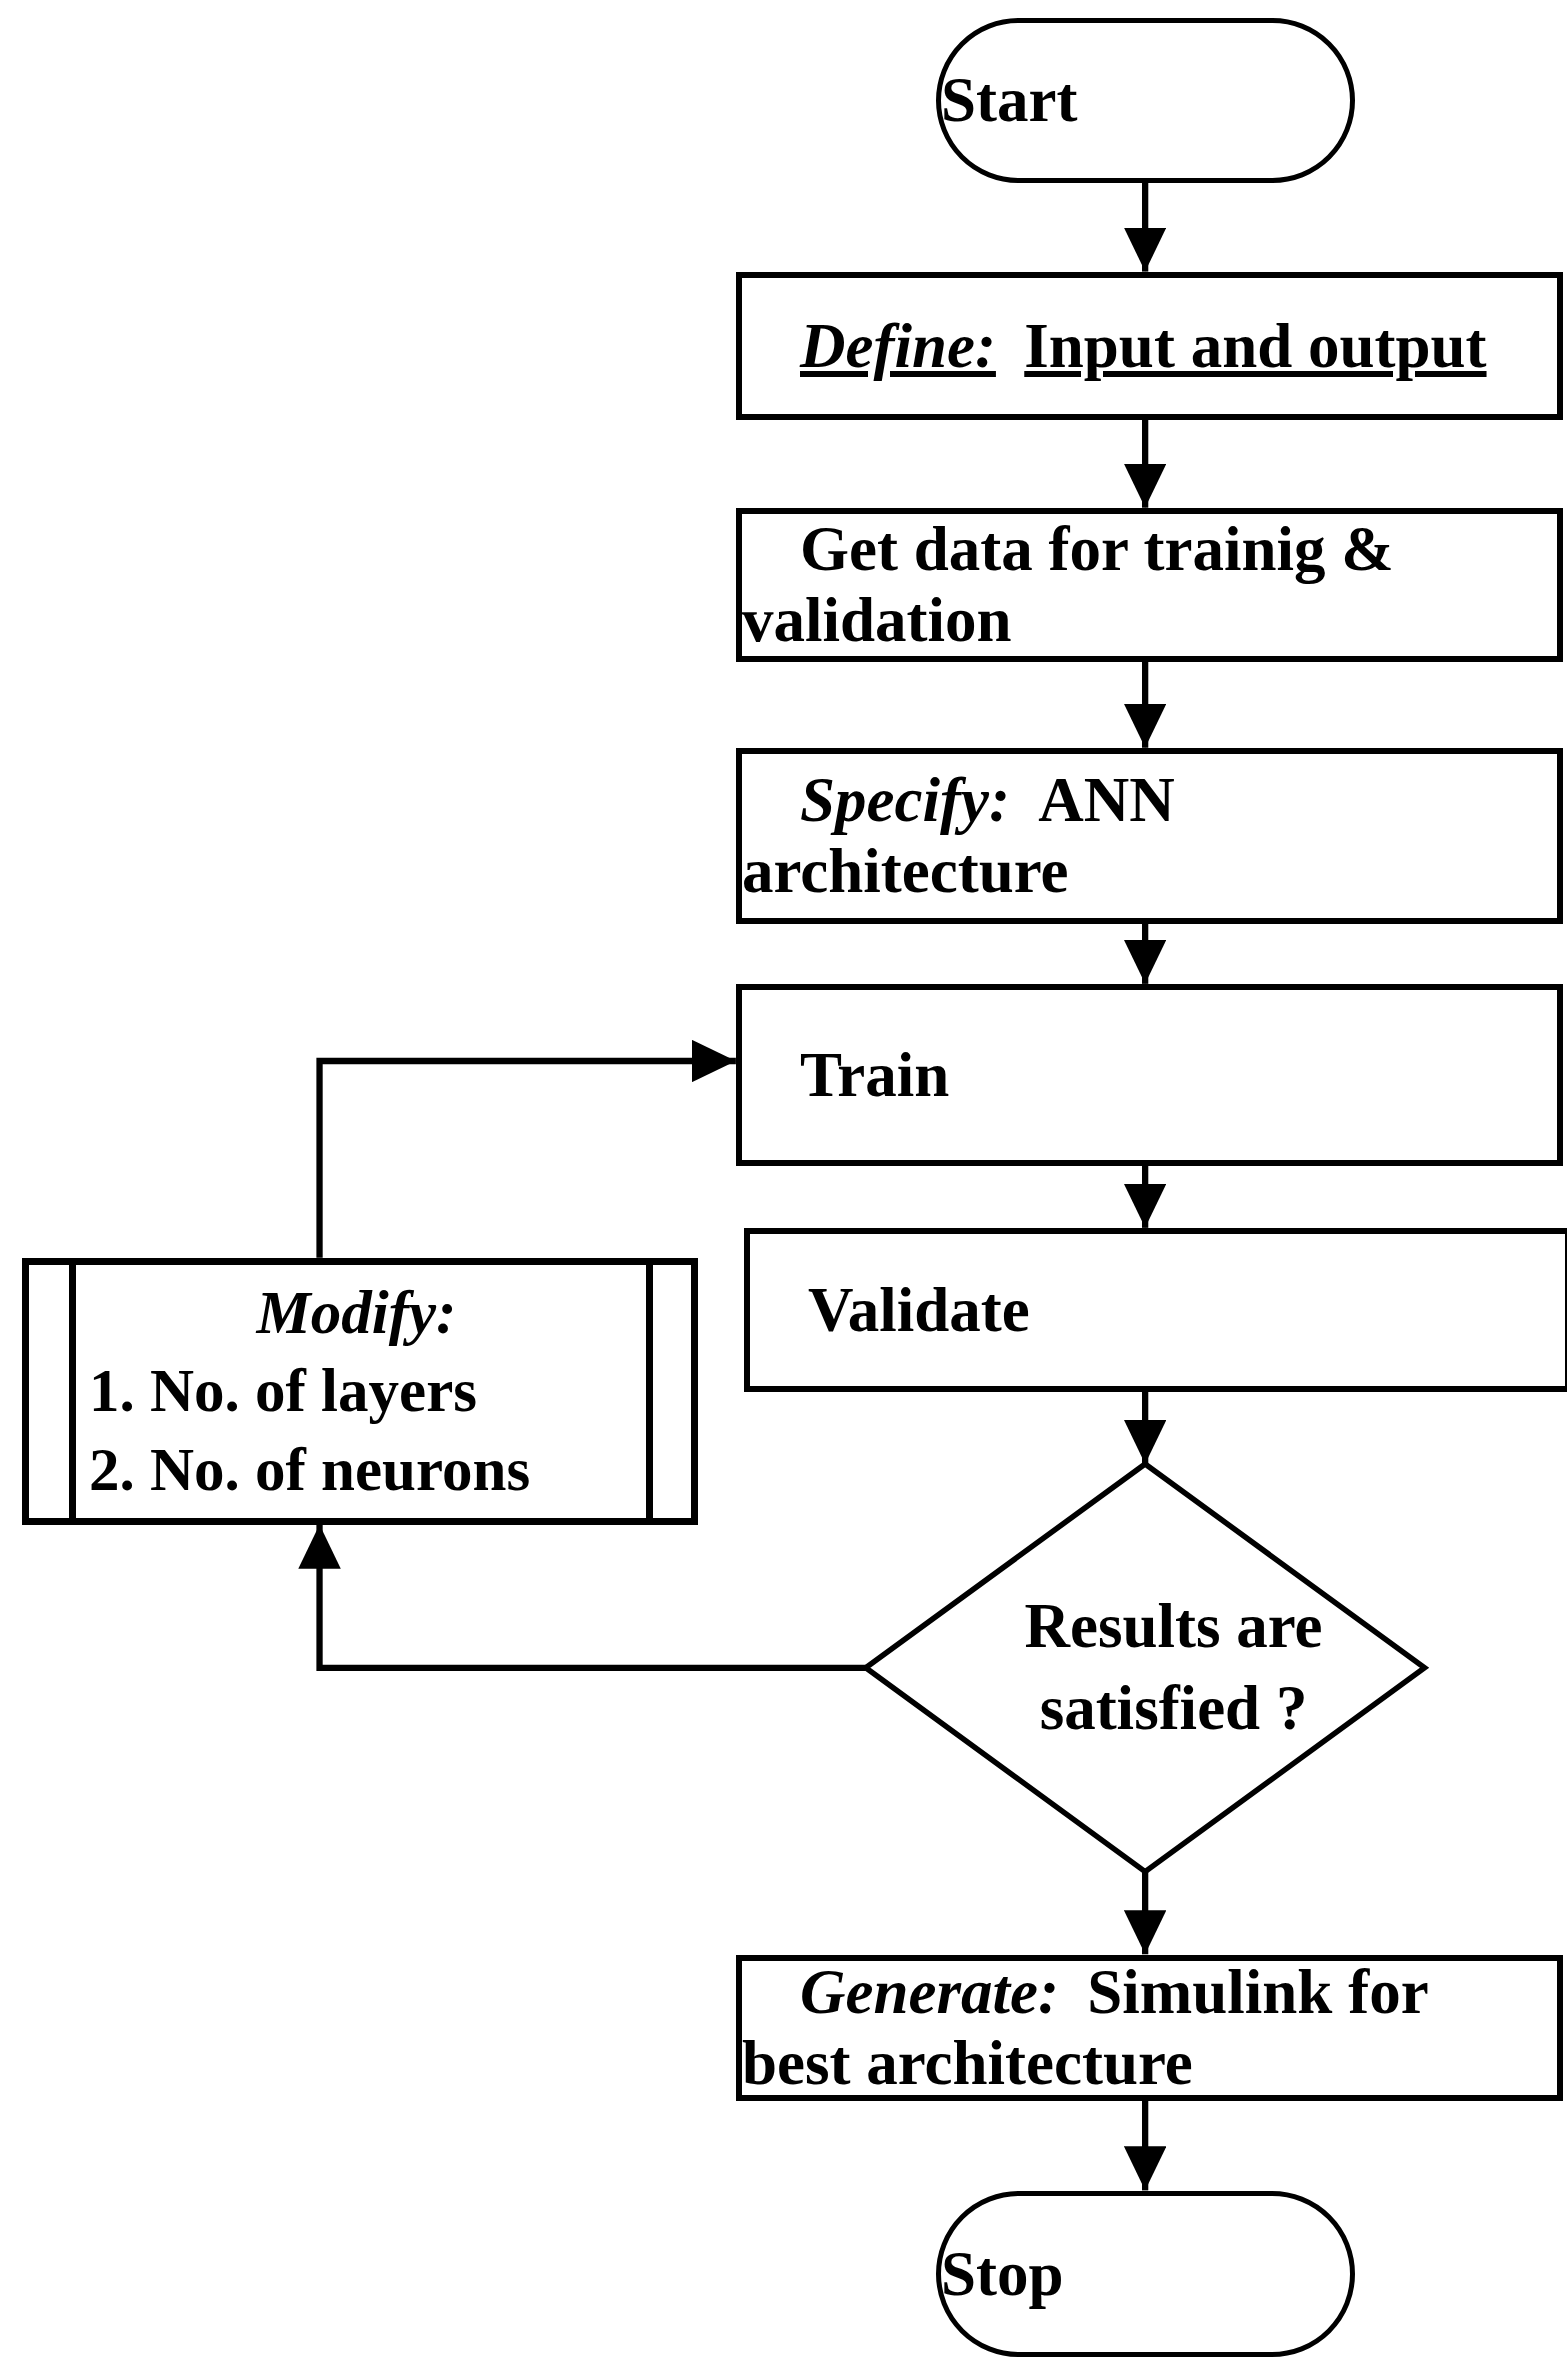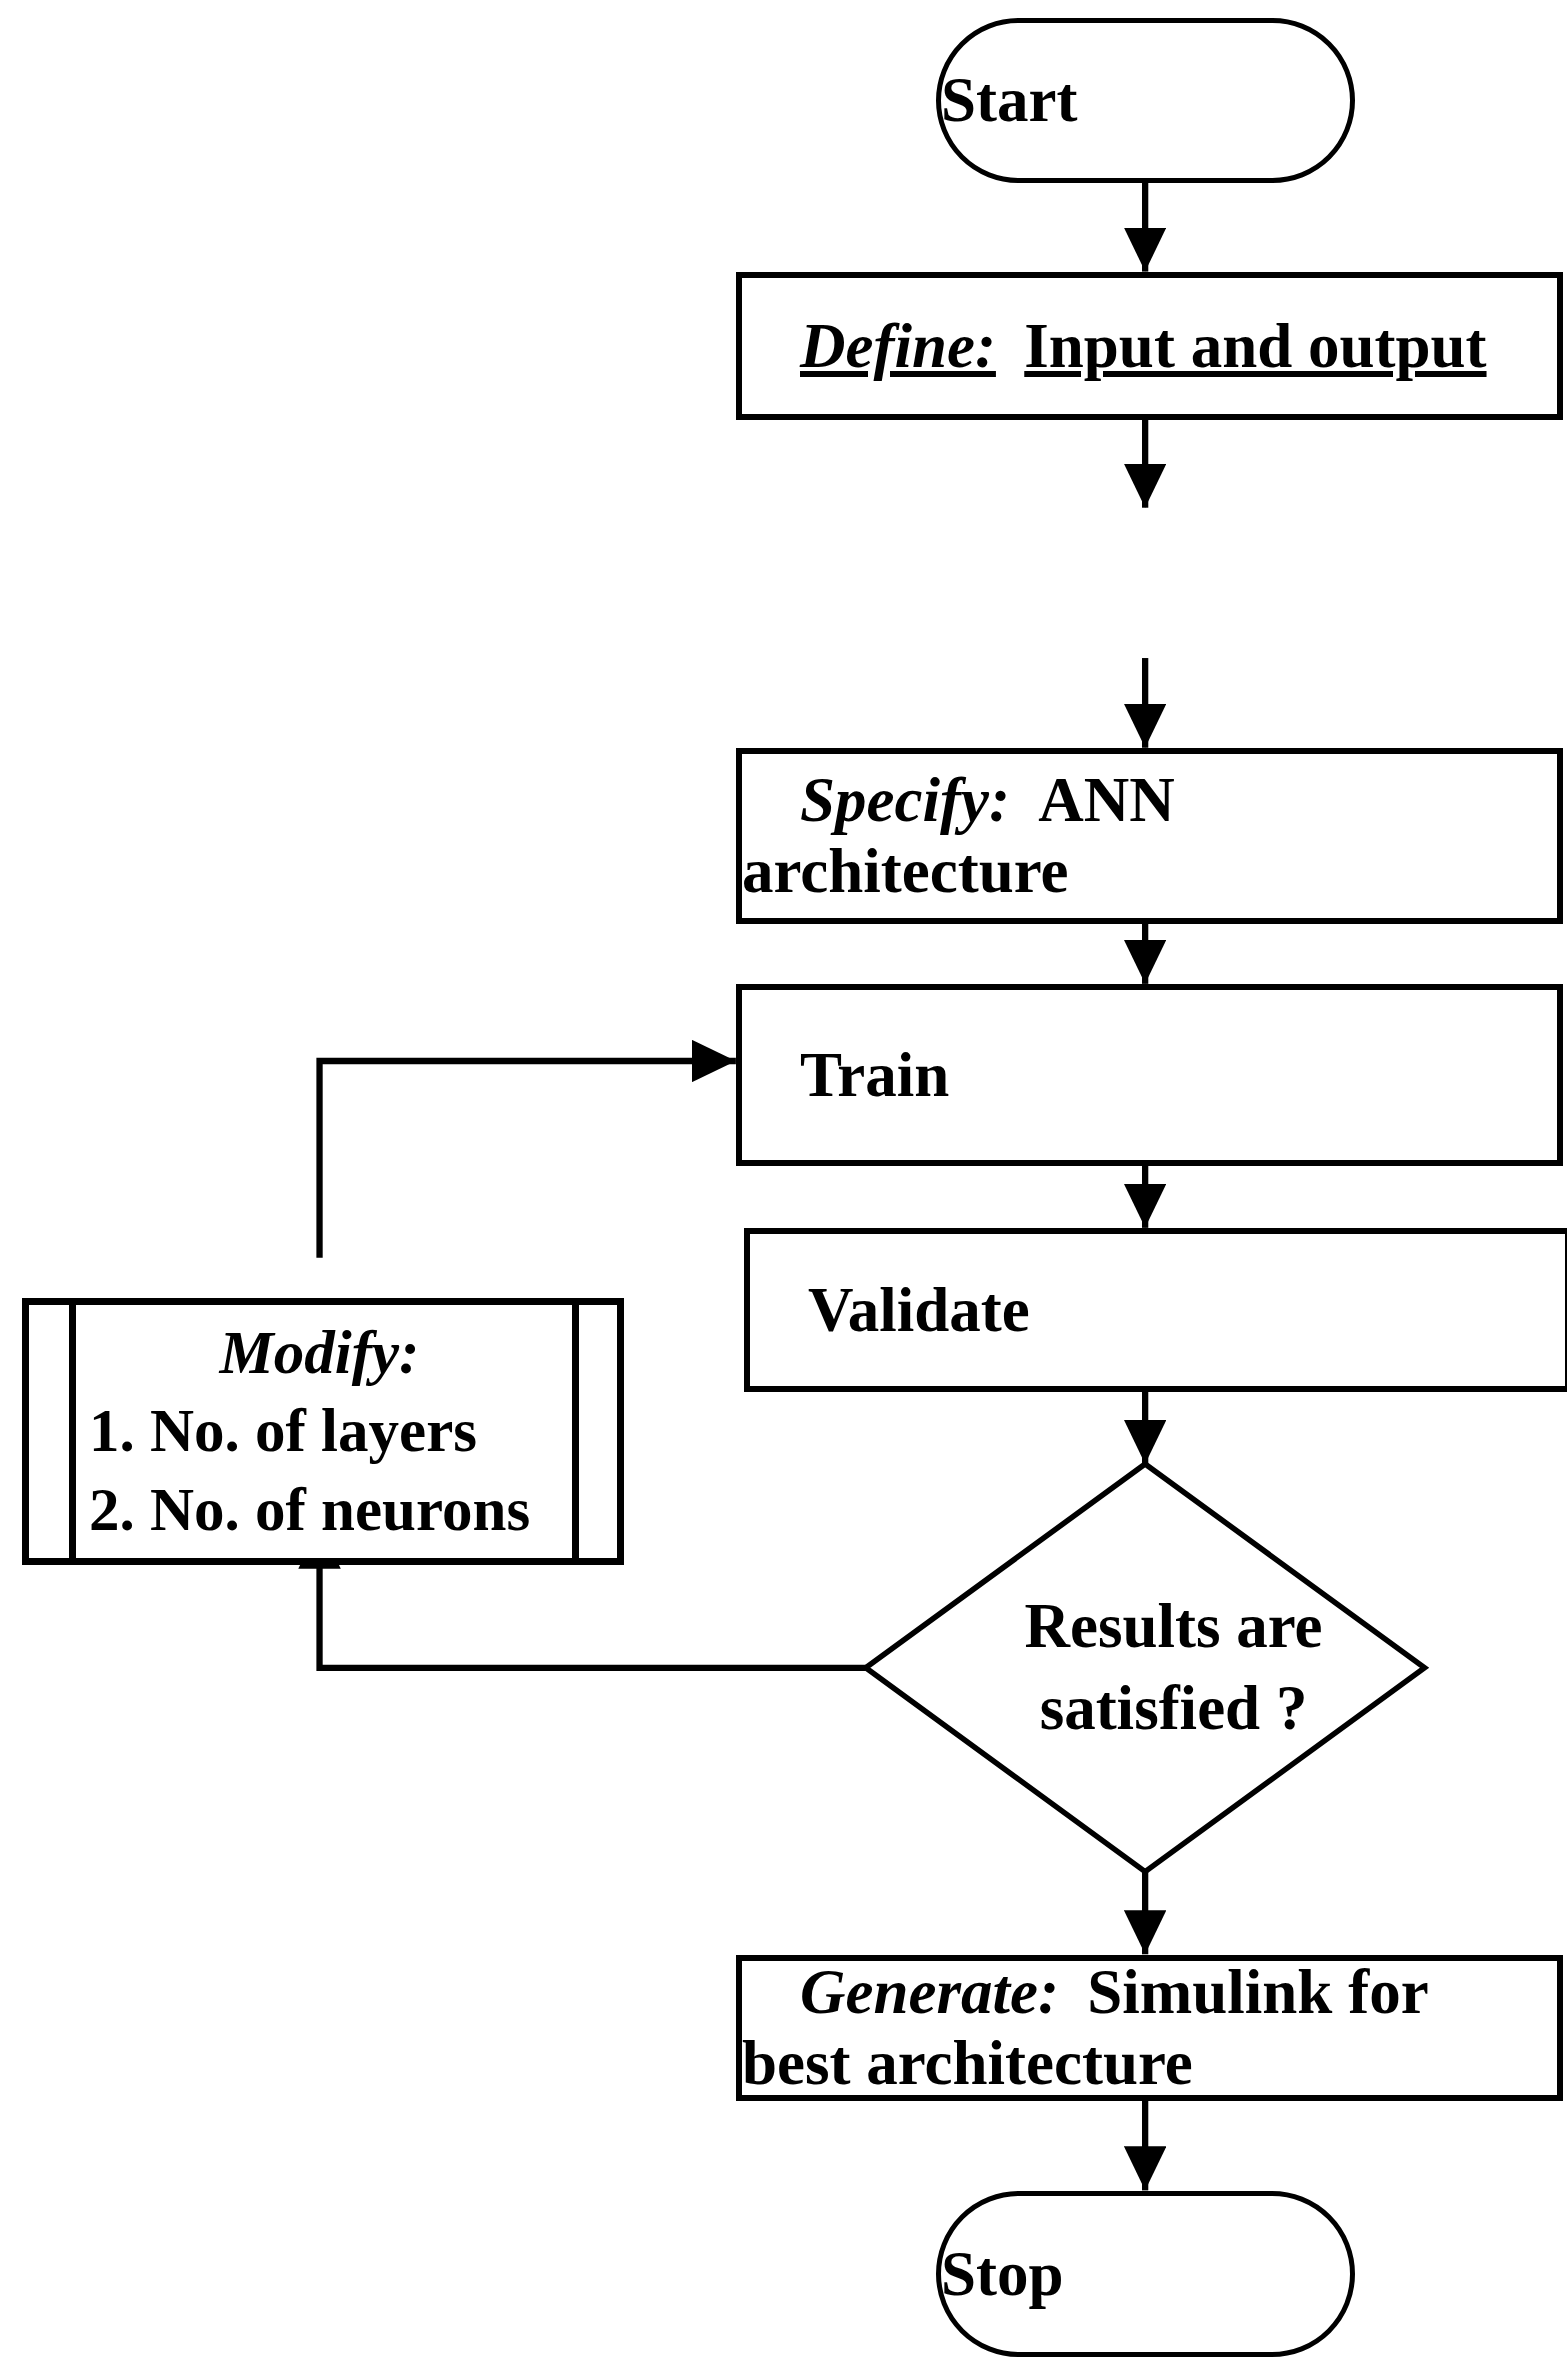--- a/index.html
+++ b/index.html
@@ -116,35 +116,39 @@
   </svg>
 
   <div class="node terminator" style="left:936px; top:18px; width:419px; height:165px;">
     <div class="txt">Start</div>
   </div>
 
   <div class="node process" style="left:736px; top:272px; width:827px; height:148px;text-decoration:underline;">
     <div class="txt"><span class="pfx">Define:</span><span>Input and output</span></div>
   </div>
 
+  <div class="node process" style="left:736px; top:508px; width:827px; height:154px;">
+    <div class="txt">Get data for trainig &amp;
+validation</div>
+  </div>
 
   <div class="node process" style="left:736px; top:748px; width:827px; height:176px;">
     <div class="txt"><span class="pfx">Specify:</span><span>ANN
 architecture</span></div>
   </div>
 
   <div class="node process" style="left:736px; top:984px; width:827px; height:182px;">
     <div class="txt">Train</div>
   </div>
 
   <div class="node process" style="left:744px; top:1228px; width:827px; height:164px;">
     <div class="txt">Validate</div>
   </div>
 
-  <div class="node modify" style="left:22px; top:1258px; width:602px; height:267px;margin-top:40px;">
+  <div class="node modify" style="left:22px; top:1258px; width:676px; height:267px;">
     <span class="bar bar-l"></span>
     <span class="bar bar-r"></span>
     <div class="mtxt">
       <div class="mtitle">Modify:</div>
       <div class="mitem">1. No. of layers</div>
       <div class="mitem">2. No. of neurons</div>
     </div>
   </div>
 
   <div class="decision-label" style="left:894px; top:1464px; width:559px; height:408px;">

